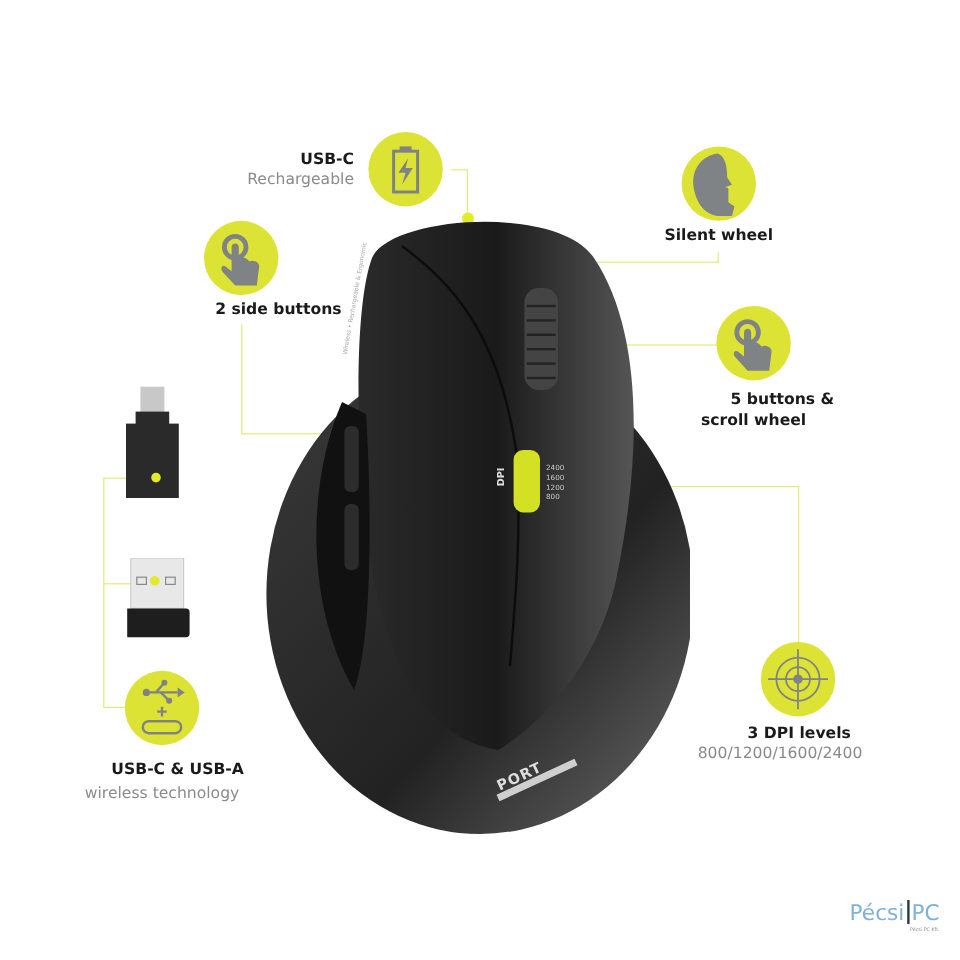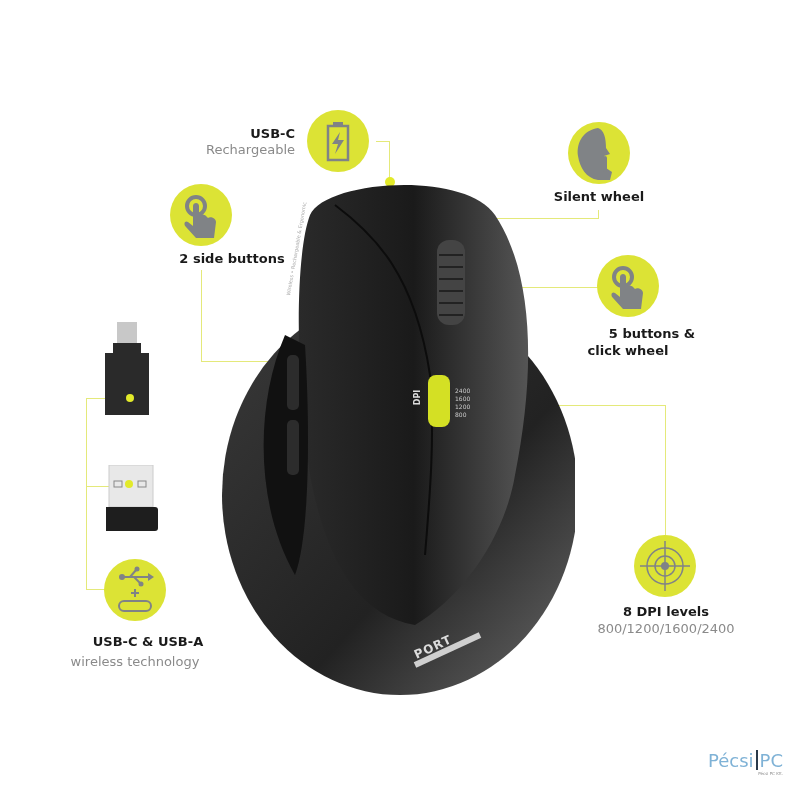--- a/index.html
+++ b/index.html
@@ -136,33 +136,33 @@
 </div>
 <div class="label-bold center" style="left:145px; top:251px; width:112px;margin-left:31px;">2 side buttons</div>
 
 <div class="icon-circle" style="left:597px; top:255px;">
   <svg viewBox="0 0 62 62">
     <circle cx="26" cy="22" r="9" fill="none" stroke="#808386" stroke-width="4"></circle>
     <path d="M23,22 L23,42 L18,38 C15,36 13,40 16,43 L26,54 L44,54 L46,38 C46,34 40,32 38,34 L36,32 C34,30 30,30 29,32 L29,22 C29,18 23,18 23,22 Z" fill="#808386"></path>
   </svg>
 </div>
 <div class="label-bold center" style="left:578px; top:326px; width:100px;margin-left:24px;">5 buttons &amp;</div>
-<div class="label-bold center" style="left:578px; top:343px; width:100px;">click wheel</div>
+<div class="label-bold center" style="left:578px; top:343px; width:100px;">scroll wheel</div>
 
 <div class="icon-circle" style="left:634px; top:535px;">
   <svg viewBox="0 0 62 62">
     <circle cx="31" cy="31" r="18" fill="none" stroke="#808386" stroke-width="1.5"></circle>
     <circle cx="31" cy="31" r="10" fill="none" stroke="#808386" stroke-width="1.5"></circle>
     <circle cx="31" cy="31" r="4" fill="#808386"></circle>
     <line x1="31" y1="6" x2="31" y2="56" stroke="#808386" stroke-width="1.5"></line>
     <line x1="6" y1="31" x2="56" y2="31" stroke="#808386" stroke-width="1.5"></line>
   </svg>
 </div>
-<div class="label-bold center" style="left:608px; top:604px; width:116px;">8 DPI levels</div>
-<div class="label-light center" style="left:580px; top:621px; width:172px;">800/1200/1600/2400</div>
+<div class="label-bold center" style="left:608px; top:604px; width:116px;">3 DPI levels</div>
+<div class="label-light center" style="left:564px; top:621px; width:172px;">800/1200/1600/2400</div>
 
 <div class="icon-circle" style="left:104px; top:559px;">
   <svg viewBox="0 0 62 62">
     <circle cx="18" cy="18" r="3" fill="#808386"></circle>
     <line x1="18" y1="18" x2="44" y2="18" stroke="#808386" stroke-width="2"></line>
     <polygon points="44,14 50,18 44,22" fill="#808386"></polygon>
     <line x1="26" y1="18" x2="32" y2="11" stroke="#808386" stroke-width="2"></line>
     <circle cx="33" cy="10" r="2.5" fill="#808386"></circle>
     <line x1="30" y1="18" x2="36" y2="24" stroke="#808386" stroke-width="2"></line>
     <circle cx="37" cy="25" r="2.5" fill="#808386"></circle>

